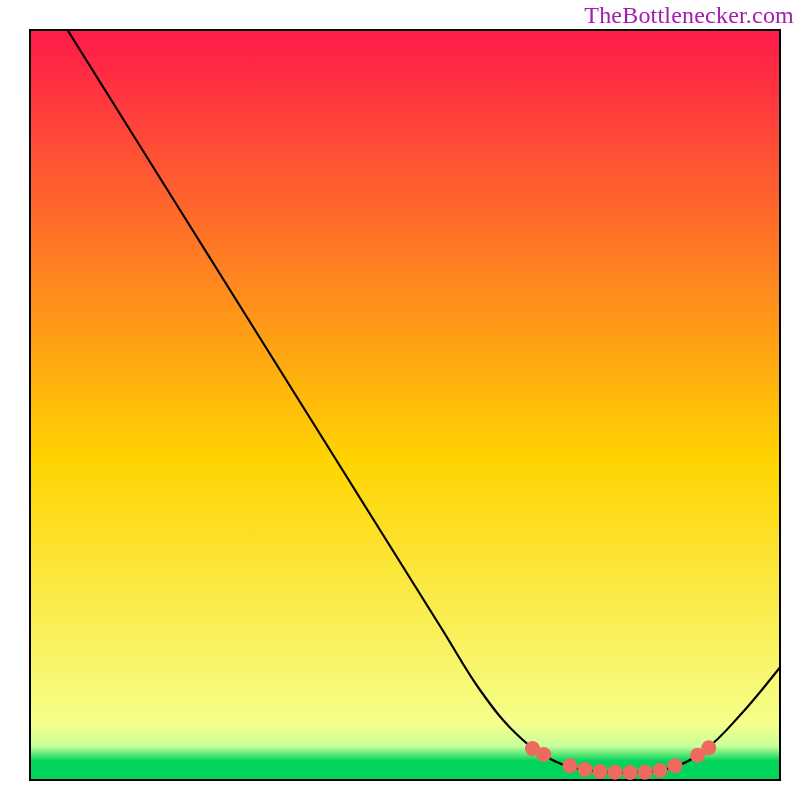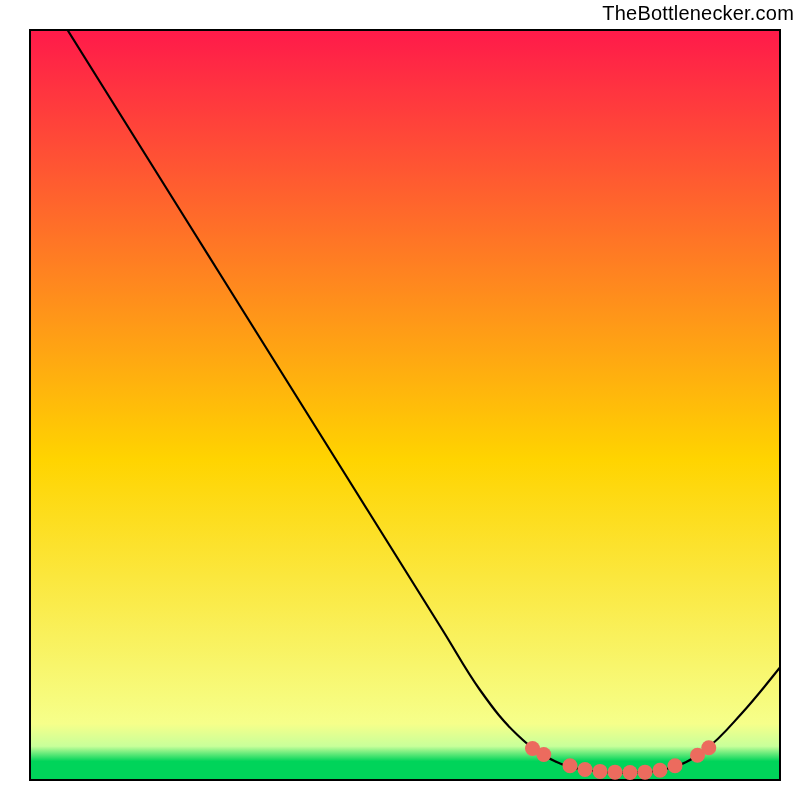--- a/index.html
+++ b/index.html
@@ -16,24 +16,25 @@
     width: 800px;
     height: 800px;
   }
   svg {
     display: block;
   }
   .watermark {
     position: absolute;
     top: 2px;
     right: 6px;
-    color: #000000;
-    font-size: 20px;
+    color: #a21caf;
+    font-size: 24px;
     letter-spacing: 0.2px;
     user-select: none;
+    font-family: Liberation Serif, serif;
   }
 </style>
 </head>
 <body>
 
 <div class="stage">
 
   <svg id="chart-svg" width="800" height="800" viewBox="0 0 800 800">
 
   <defs>

